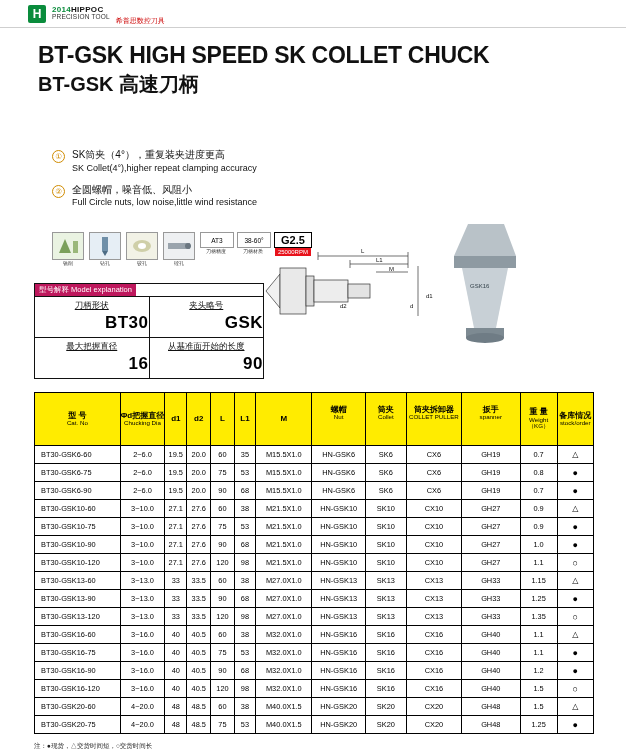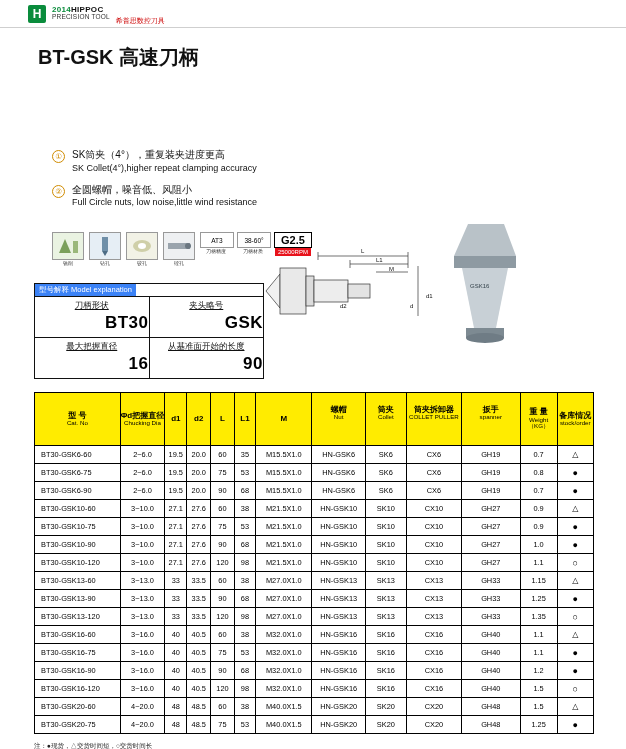--- a/index.html
+++ b/index.html
@@ -46,21 +46,21 @@
   .iconstrip{position:absolute;left:52px;top:232px;display:flex;align-items:flex-start;}
   .ic{width:30px;height:26px;border:1px solid #999;margin-right:2px;background:#fff;position:relative;overflow:hidden;}
   .ic-label{font-size:5px;color:#333;text-align:center;width:30px;margin-right:2px;}
   .icbox{display:flex;flex-direction:column;align-items:center;margin-right:3px;}
   .pill{border:1px solid #999;height:14px;min-width:26px;display:flex;align-items:center;justify-content:center;font-size:6.5px;padding:0 3px;background:#fff;}
   .g25{border:1px solid #000;font-size:11px;font-weight:bold;padding:0 6px;height:14px;display:flex;align-items:center;}
   .rpm{background:#e8121b;color:#fff;font-size:6px;padding:1px 3px;text-align:center;}
 
   
   .model{position:absolute;left:34px;top:283px;width:228px;border:1px solid #111;}
-  .model-head{background:#3b82f6;color:#fff;font-size:7.5px;padding:1px 4px;display:inline-block;}
+  .model-head{background:#be185d;color:#fff;font-size:7.5px;padding:1px 4px;display:inline-block;}
   .model-grid{display:flex;}
   .mcell{flex:1;text-align:center;padding:3px 0;}
   .mcell + .mcell{border-left:1px solid #111;}
   .mlabel{font-size:8.5px;color:#111;text-decoration:underline;}
   .mbig{font-size:17px;font-weight:bold;letter-spacing:.5px;margin:1px 0;text-align:right;}
   .mrow2{border-top:1px solid #111;}
 
   
   .draw{position:absolute;left:258px;top:196px;width:360px;height:185px;}
 
@@ -85,20 +85,21 @@
       <span>H</span>
     </div>
   <div class="logo-text">
     <div class="logo-l1"><span class="yr">2014</span><span>HIPPOC</span></div>
     <div class="logo-l2">PRECISION TOOL</div>
   </div>
   <div class="logo-cn">希普思数控刀具</div>
 </div>
 
 <div class="title-wrap">
+  <div class="title-en">BT-GSK HIGH SPEED SK COLLET CHUCK</div>
   <div class="title-cn">BT-GSK 高速刀柄</div>
 </div>
 
 <div class="features">
   <div class="feat">
     <div class="num">①</div>
     <div>
       <div class="feat-cn">SK筒夹（4°），重复装夹进度更高</div>
       <div class="feat-en">SK Collet(4°),higher repeat clamping accuracy</div>
     </div>

